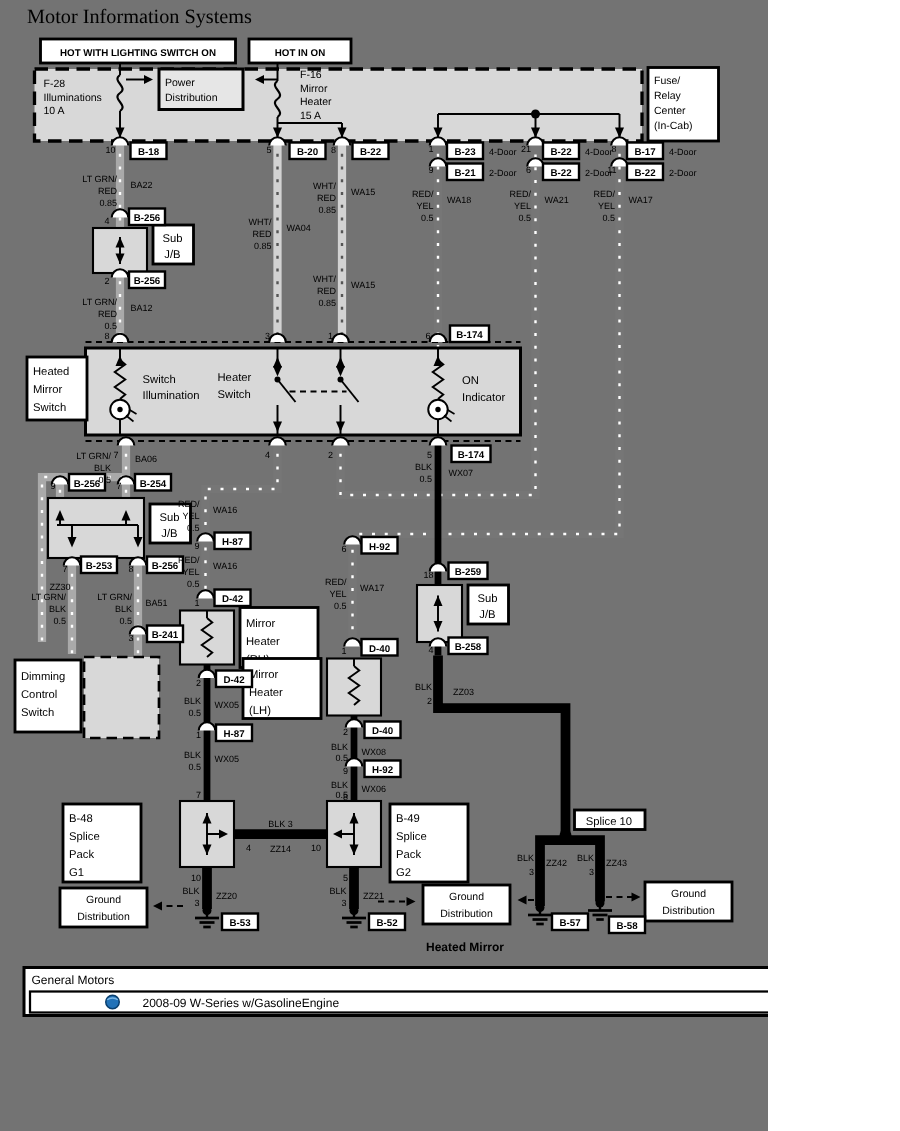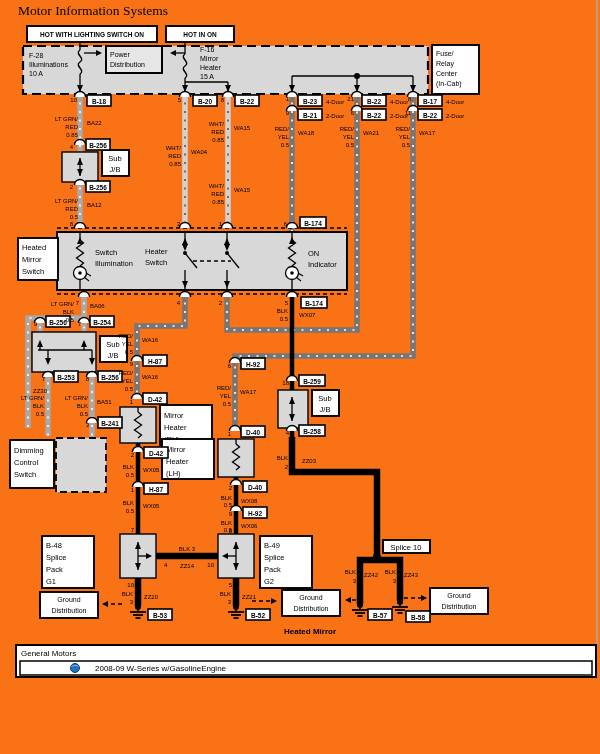--- a/index.html
+++ b/index.html
@@ -1,16 +1,16 @@
 <!DOCTYPE html>
 <html><head>
 <meta charset="utf-8">
 <style>
   html,body{margin:0;padding:0;background:#fff}
-  .page{position:relative;width:600px;height:754px;background:#f97316;overflow:hidden}
+  .page{position:relative;width:512px;height:754px;background:#737373;overflow:hidden}
   text{font-family:"Liberation Sans",sans-serif;fill:#000}
   .title-t{font-family:"Liberation Serif",serif;font-size:13.5px}
   .t6{font-size:6px}.t65{font-size:6.5px}.t7{font-size:7px}.t75{font-size:7.5px}.t8{font-size:8px}
   .b{font-weight:bold}
   .mid{text-anchor:middle}.end{text-anchor:end}
   .grayfill{fill:#d8d8d8;stroke:#000;stroke-width:1.4}
   .fusebox{fill:#d8d8d8;stroke:#000;stroke-width:2.2;stroke-dasharray:9 5}
   .boxdash{fill:#d8d8d8;stroke:#000;stroke-width:1.8;stroke-dasharray:7 4}
   .whitebox{fill:#fff;stroke:#000;stroke-width:1.9}
   .connbox{fill:#fff;stroke:#000;stroke-width:1.6}

